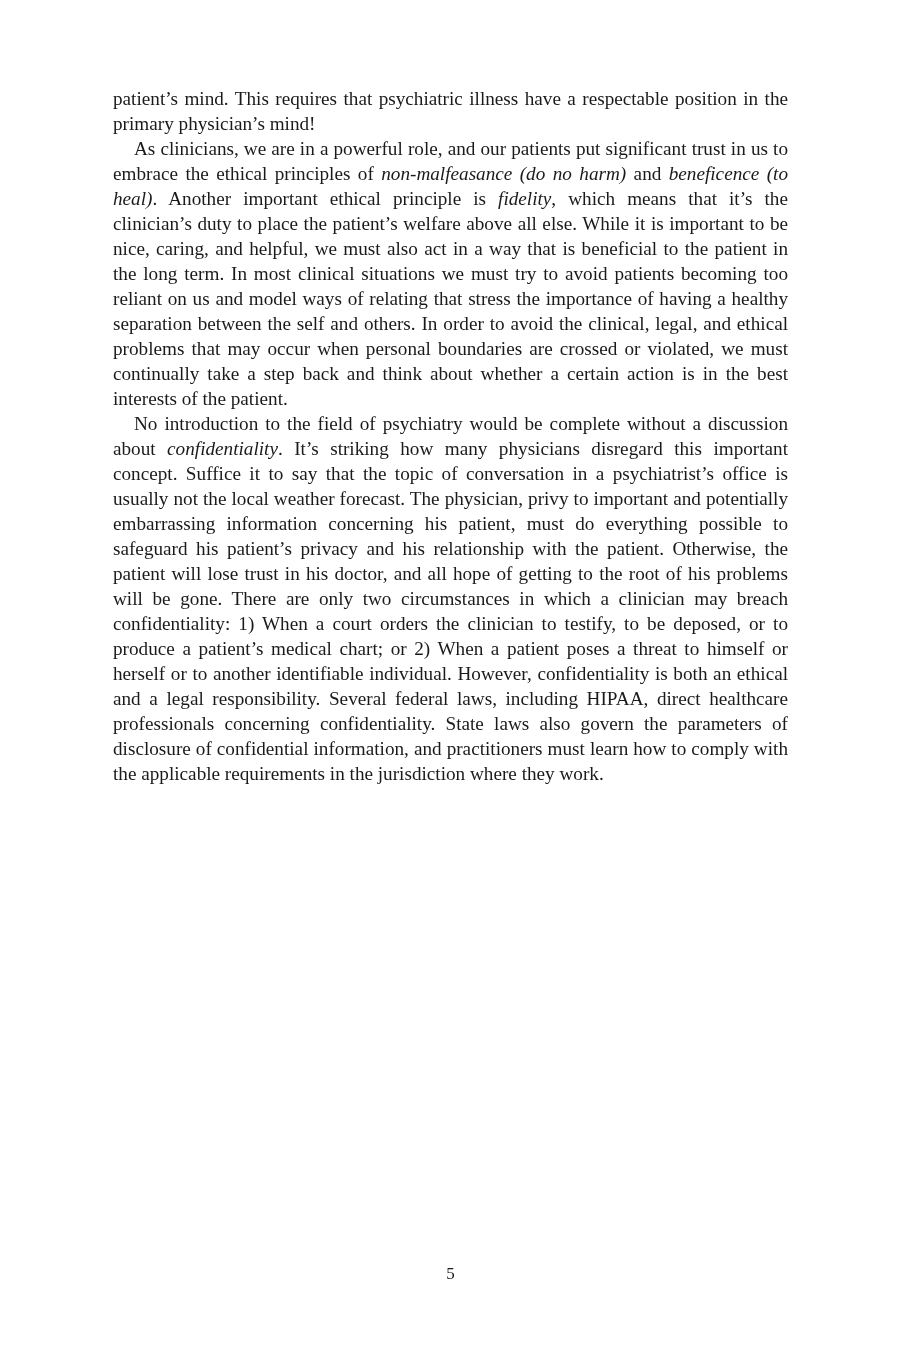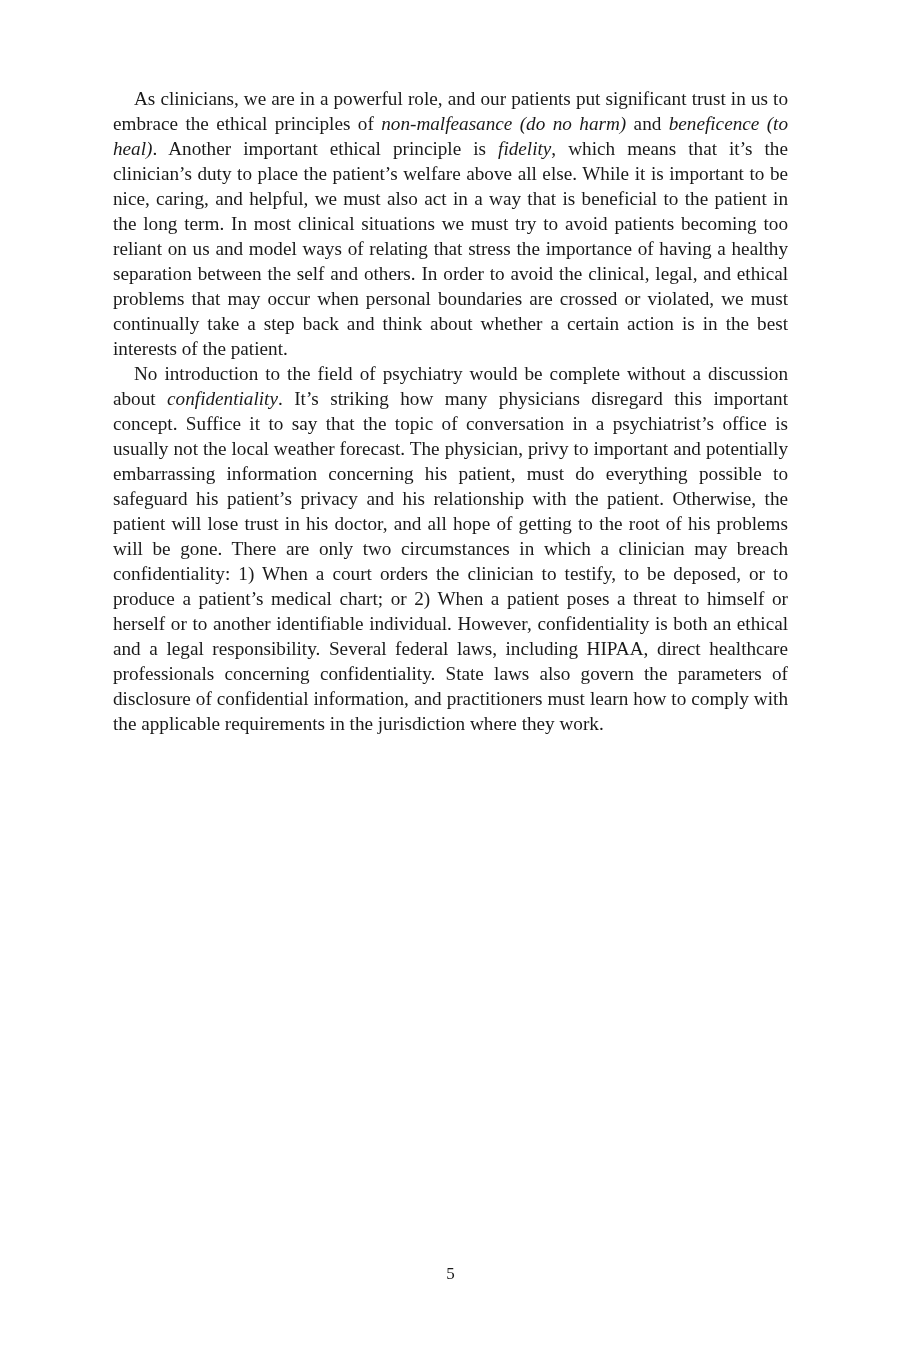--- a/index.html
+++ b/index.html
@@ -14,17 +14,18 @@
   .page em { font-style: italic; }
   .pagenum {
     position: absolute; left: 0; width: 901px; top: 1264px; text-align: center;
     font-family: "Liberation Serif", serif; font-size: 17px; color: #1a1a1a;
   }
 </style>
 </head>
 <body>
 
 <div class="page">
+  <p><span>patient’s mind. This requires that psychiatric illness have a respectable position in the primary physician’s mind!</span></p>
   <p class="indent"><span>As clinicians, we are in a powerful role, and our patients put significant trust in us to embrace the ethical principles of </span><em>non-malfeasance (do no harm)</em><span> and </span><em>beneficence (to heal)</em><span>. Another important ethical principle is </span><em>fidelity</em><span>, which means that it’s the clinician’s duty to place the patient’s welfare above all else. While it is important to be nice, caring, and helpful, we must also act in a way that is beneficial to the patient in the long term. In most clinical situations we must try to avoid patients becoming too reliant on us and model ways of relating that stress the importance of having a healthy separation between the self and others. In order to avoid the clinical, legal, and ethical problems that may occur when personal boundaries are crossed or violated, we must continually take a step back and think about whether a certain action is in the best interests of the patient.</span></p>
   <p class="indent"><span>No introduction to the field of psychiatry would be complete without a discussion about </span><em>confidentiality</em><span>. It’s striking how many physicians disregard this important concept. Suffice it to say that the topic of conversation in a psychiatrist’s office is usually not the local weather forecast. The physician, privy to important and potentially embarrassing information concerning his patient, must do everything possible to safeguard his patient’s privacy and his relationship with the patient. Otherwise, the patient will lose trust in his doctor, and all hope of getting to the root of his problems will be gone. There are only two circumstances in which a clinician may breach confidentiality: 1) When a court orders the clinician to testify, to be deposed, or to produce a patient’s medical chart; or 2) When a patient poses a threat to himself or herself or to another identifiable individual. However, confidentiality is both an ethical and a legal responsibility. Several federal laws, including HIPAA, direct healthcare professionals concerning confidentiality. State laws also govern the parameters of disclosure of confidential information, and practitioners must learn how to comply with the applicable requirements in the jurisdiction where they work.</span></p>
 </div>
 
 <div class="pagenum">5</div>
 
 </body></html>

